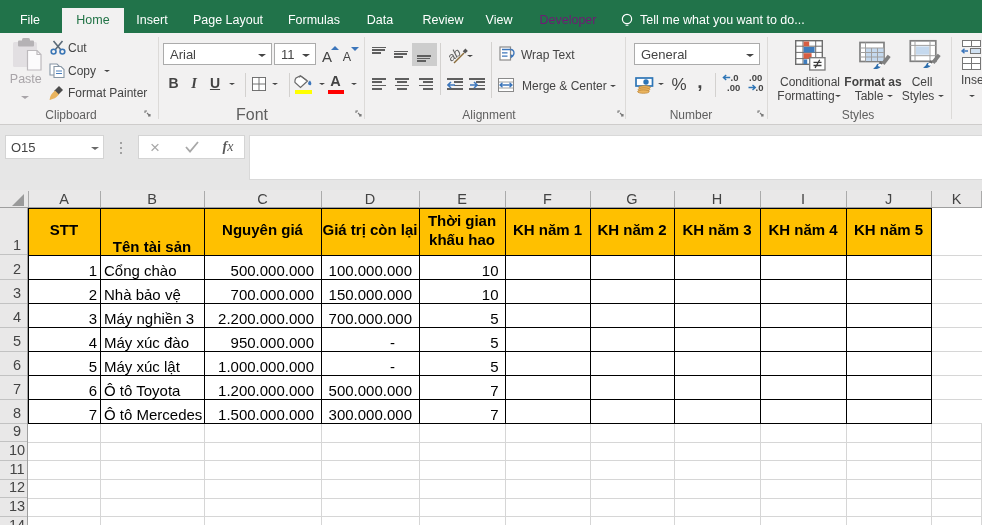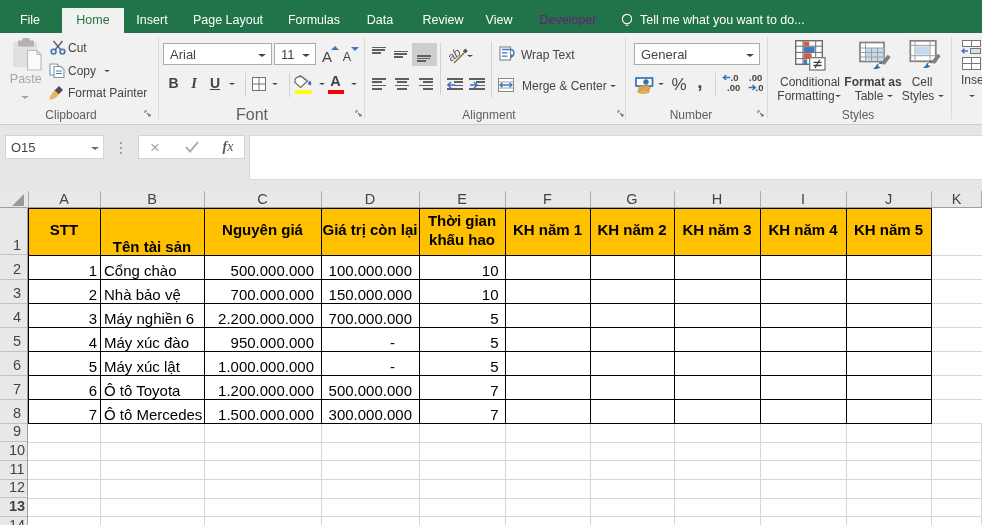--- a/index.html
+++ b/index.html
@@ -286,21 +286,21 @@
 <div style="position:absolute;font-size:14.5px;color:#444;font-weight:normal;white-space:nowrap;line-height:16.5px;top:404.8px;left:17px;transform:translateX(-50%);">8</div>
 <div style="position:absolute;left:0px;top:422.5px;width:27px;height:1px;background:#c2c2c2"></div>
 <div style="position:absolute;font-size:14.5px;color:#444;font-weight:normal;white-space:nowrap;line-height:16.5px;top:423.2px;left:17px;transform:translateX(-50%);">9</div>
 <div style="position:absolute;left:0px;top:441.0px;width:27px;height:1px;background:#c2c2c2"></div>
 <div style="position:absolute;font-size:14.5px;color:#444;font-weight:normal;white-space:nowrap;line-height:16.5px;top:441.9px;left:17px;transform:translateX(-50%);">10</div>
 <div style="position:absolute;left:0px;top:459.7px;width:27px;height:1px;background:#c2c2c2"></div>
 <div style="position:absolute;font-size:14.5px;color:#444;font-weight:normal;white-space:nowrap;line-height:16.5px;top:460.8px;left:17px;transform:translateX(-50%);">11</div>
 <div style="position:absolute;left:0px;top:478.5px;width:27px;height:1px;background:#c2c2c2"></div>
 <div style="position:absolute;font-size:14.5px;color:#444;font-weight:normal;white-space:nowrap;line-height:16.5px;top:479.4px;left:17px;transform:translateX(-50%);">12</div>
 <div style="position:absolute;left:0px;top:497.1px;width:27px;height:1px;background:#c2c2c2"></div>
-<div style="position:absolute;font-size:14.5px;color:#444;font-weight:bold;white-space:nowrap;line-height:16.5px;top:498.0px;left:17px;transform:translateX(-50%);">13</div>
+<div style="position:absolute;font-size:14.5px;color:#444;font-weight:normal;white-space:nowrap;line-height:16.5px;top:498.0px;left:17px;transform:translateX(-50%);">13</div>
 <div style="position:absolute;left:0px;top:515.8px;width:27px;height:1px;background:#c2c2c2"></div>
 <div style="position:absolute;font-size:14.5px;color:#444;font-weight:normal;white-space:nowrap;line-height:16.5px;top:516.8px;left:17px;transform:translateX(-50%);">14</div>
 <div style="position:absolute;left:100px;top:423px;width:1px;height:102px;background:#d6d6d6"></div>
 <div style="position:absolute;left:204px;top:423px;width:1px;height:102px;background:#d6d6d6"></div>
 <div style="position:absolute;left:321px;top:423px;width:1px;height:102px;background:#d6d6d6"></div>
 <div style="position:absolute;left:419px;top:423px;width:1px;height:102px;background:#d6d6d6"></div>
 <div style="position:absolute;left:505px;top:423px;width:1px;height:102px;background:#d6d6d6"></div>
 <div style="position:absolute;left:590px;top:423px;width:1px;height:102px;background:#d6d6d6"></div>
 <div style="position:absolute;left:674px;top:423px;width:1px;height:102px;background:#d6d6d6"></div>
 <div style="position:absolute;left:760px;top:423px;width:1px;height:102px;background:#d6d6d6"></div>
@@ -357,21 +357,21 @@
 <div style="position:absolute;font-size:15px;color:#000;font-weight:normal;white-space:nowrap;line-height:17px;top:261.5px;left:104px;">Cổng chào</div>
 <div style="position:absolute;font-size:15px;color:#000;font-weight:normal;white-space:nowrap;line-height:17px;top:261.5px;right:668px;">500.000.000</div>
 <div style="position:absolute;font-size:15px;color:#000;font-weight:normal;white-space:nowrap;line-height:17px;top:261.5px;right:570px;">100.000.000</div>
 <div style="position:absolute;font-size:15px;color:#000;font-weight:normal;white-space:nowrap;line-height:17px;top:261.5px;right:483.5px;">10</div>
 <div style="position:absolute;font-size:15px;color:#000;font-weight:normal;white-space:nowrap;line-height:17px;top:285.5px;right:885px;">2</div>
 <div style="position:absolute;font-size:15px;color:#000;font-weight:normal;white-space:nowrap;line-height:17px;top:285.5px;left:104px;">Nhà bảo vệ</div>
 <div style="position:absolute;font-size:15px;color:#000;font-weight:normal;white-space:nowrap;line-height:17px;top:285.5px;right:668px;">700.000.000</div>
 <div style="position:absolute;font-size:15px;color:#000;font-weight:normal;white-space:nowrap;line-height:17px;top:285.5px;right:570px;">150.000.000</div>
 <div style="position:absolute;font-size:15px;color:#000;font-weight:normal;white-space:nowrap;line-height:17px;top:285.5px;right:483.5px;">10</div>
 <div style="position:absolute;font-size:15px;color:#000;font-weight:normal;white-space:nowrap;line-height:17px;top:309.5px;right:885px;">3</div>
-<div style="position:absolute;font-size:15px;color:#000;font-weight:normal;white-space:nowrap;line-height:17px;top:309.5px;left:104px;">Máy nghiền 6</div>
+<div style="position:absolute;font-size:15px;color:#000;font-weight:normal;white-space:nowrap;line-height:17px;top:309.5px;left:104px;">Máy nghiền 3</div>
 <div style="position:absolute;font-size:15px;color:#000;font-weight:normal;white-space:nowrap;line-height:17px;top:309.5px;right:668px;">2.200.000.000</div>
 <div style="position:absolute;font-size:15px;color:#000;font-weight:normal;white-space:nowrap;line-height:17px;top:309.5px;right:570px;">700.000.000</div>
 <div style="position:absolute;font-size:15px;color:#000;font-weight:normal;white-space:nowrap;line-height:17px;top:309.5px;right:483.5px;">5</div>
 <div style="position:absolute;font-size:15px;color:#000;font-weight:normal;white-space:nowrap;line-height:17px;top:333.5px;right:885px;">4</div>
 <div style="position:absolute;font-size:15px;color:#000;font-weight:normal;white-space:nowrap;line-height:17px;top:333.5px;left:104px;">Máy xúc đào</div>
 <div style="position:absolute;font-size:15px;color:#000;font-weight:normal;white-space:nowrap;line-height:17px;top:333.5px;right:668px;">950.000.000</div>
 <div style="position:absolute;font-size:15px;color:#000;font-weight:normal;white-space:nowrap;line-height:17px;top:333.5px;right:587px;">-</div>
 <div style="position:absolute;font-size:15px;color:#000;font-weight:normal;white-space:nowrap;line-height:17px;top:333.5px;right:483.5px;">5</div>
 <div style="position:absolute;font-size:15px;color:#000;font-weight:normal;white-space:nowrap;line-height:17px;top:357.5px;right:885px;">5</div>
 <div style="position:absolute;font-size:15px;color:#000;font-weight:normal;white-space:nowrap;line-height:17px;top:357.5px;left:104px;">Máy xúc lật</div>

